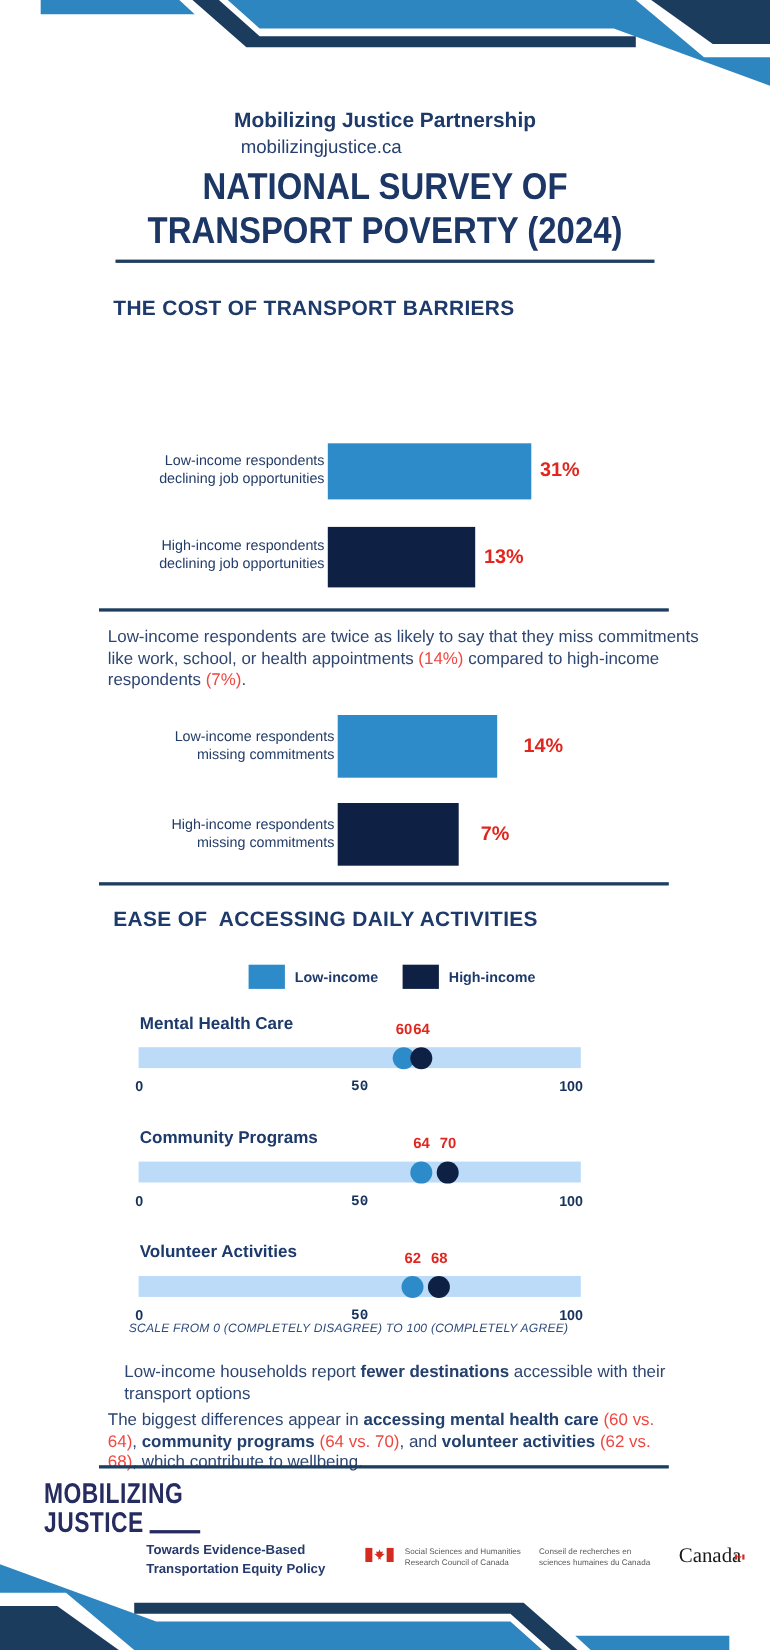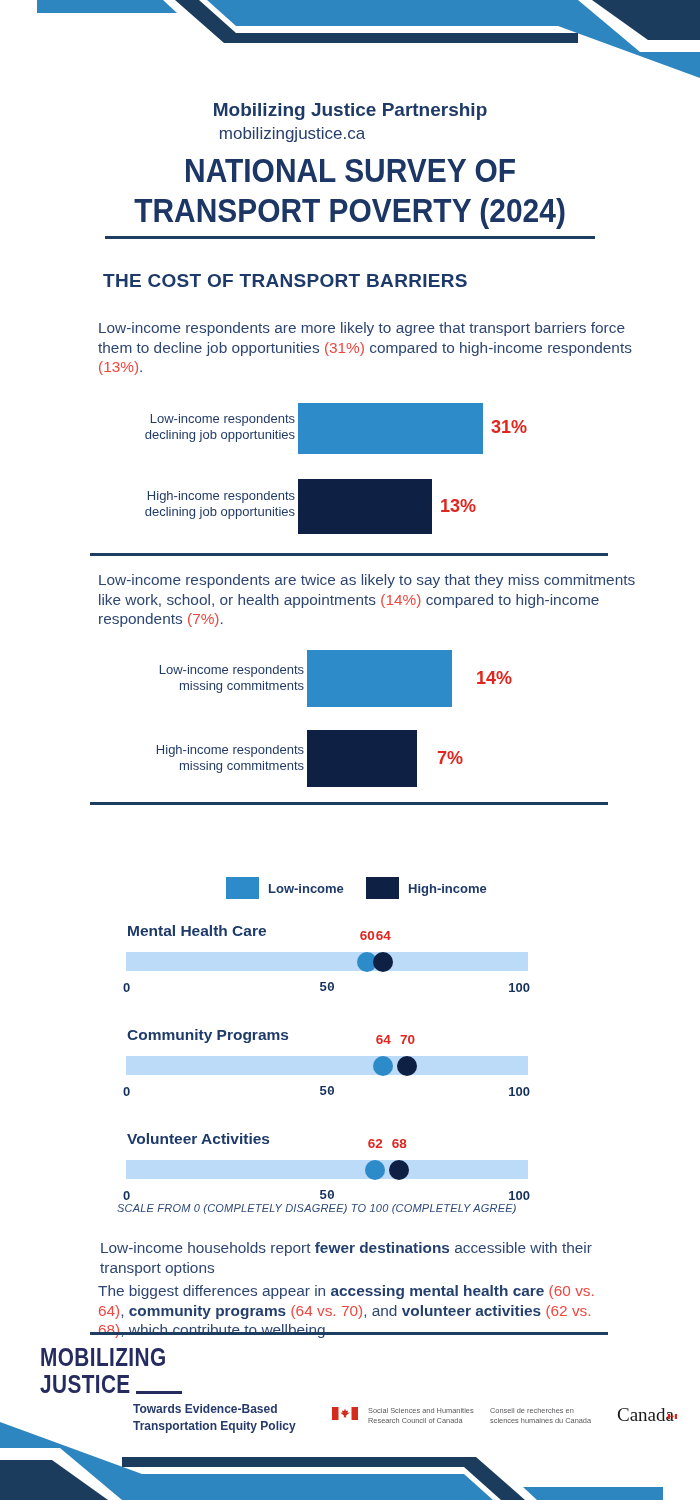--- a/index.html
+++ b/index.html
@@ -72,21 +72,20 @@
   <div class="abs org">Mobilizing Justice Partnership</div>
   <div class="abs url">mobilizingjustice.ca</div>
   <div class="abs big-title">
     <div>NATIONAL SURVEY OF</div>
     <div>TRANSPORT POVERTY (2024)</div>
   </div>
   <div class="abs title-rule"></div>
 
   <div class="abs sec-heading" style="top:270px;left:103px;">THE COST OF TRANSPORT BARRIERS</div>
 
-  <div class="abs para" style="top:318px;left:98px;width:534px;"><span>Low-income respondents are more likely to agree that transport barriers force them to decline job opportunities </span><span class="red">(31%)</span><span> compared to high-income respondents </span><span class="red">(13%)</span><span>.</span></div>
 
   <div>
     <div class="abs bar-label" style="top:411px;left:97px;">
       <div>Low-income respondents</div>
       <div>declining job opportunities</div>
     </div>
     <div class="bar" style="top: 403px; left: 298px; width: 185px; height: 51px; background: rgb(46, 139, 201);"></div>
     <div class="bar-value" style="top:417px;left:491px;">31%</div>
 
     <div class="abs bar-label" style="top:488px;left:97px;">
@@ -112,20 +111,21 @@
     <div class="abs bar-label" style="top:742px;left:106px;">
       <div>High-income respondents</div>
       <div>missing commitments</div>
     </div>
     <div class="bar" style="top: 730px; left: 307px; width: 110px; height: 57px; background: rgb(14, 33, 69);"></div>
     <div class="bar-value" style="top:748px;left:437px;">7%</div>
   </div>
 
   <div class="divider" style="top:802px;"></div>
 
+  <div class="abs sec-heading" style="top:826px;left:103px;">EASE OF  ACCESSING DAILY ACTIVITIES</div>
 
   <div>
     <div class="legend-swatch" style="top:877px;left:226px;background:var(--accent);"></div>
     <div class="legend-label" style="top:881px;left:268px;">Low-income</div>
     <div class="legend-swatch" style="top:877px;left:366px;background:var(--navy-bar);"></div>
     <div class="legend-label" style="top:881px;left:408px;">High-income</div>
   </div>
 
   <div class="dotplot" style="top:922px;">
     <div class="dp-title">Mental Health Care</div>
@@ -167,21 +167,21 @@
     </div>
     <div class="dp-axis">
       <span class="tick-0">0</span>
       <span class="tick-50">50</span>
       <span class="tick-100">100</span>
     </div>
   </div>
 
   <div class="abs scale-note">SCALE FROM 0 (COMPLETELY DISAGREE) TO 100 (COMPLETELY AGREE)</div>
 
-  <div class="abs para" style="top:1238px;left:100px;width:500px;"><span>Low-income households report </span><span class="b">fewer destinations</span><span> accessible with their transport options</span></div>
+  <div class="abs para" style="top:1238px;left:113px;width:500px;"><span>Low-income households report </span><span class="b">fewer destinations</span><span> accessible with their transport options</span></div>
   <div class="abs para" style="top:1281px;left:98px;width:520px;"><span>The biggest differences appear in </span><span class="b">accessing mental health care</span><span> </span><span class="red">(60 vs. 64)</span><span>, </span><span class="b">community programs</span><span> </span><span class="red">(64 vs. 70)</span><span>, and </span><span class="b">volunteer activities</span><span> </span><span class="red">(62 vs. 68)</span><span>, which contribute to wellbeing.</span></div>
 
   <div class="divider" style="top:1332px;"></div>
 
   <div>
     <div class="abs logo-line" style="top:1342px;">MOBILIZING</div>
     <div class="abs logo-line" style="top:1369px;">JUSTICE</div>
     <div class="abs logo-rule"></div>
 
     <div class="abs tagline" style="top:1402px;">Towards Evidence-Based</div>

